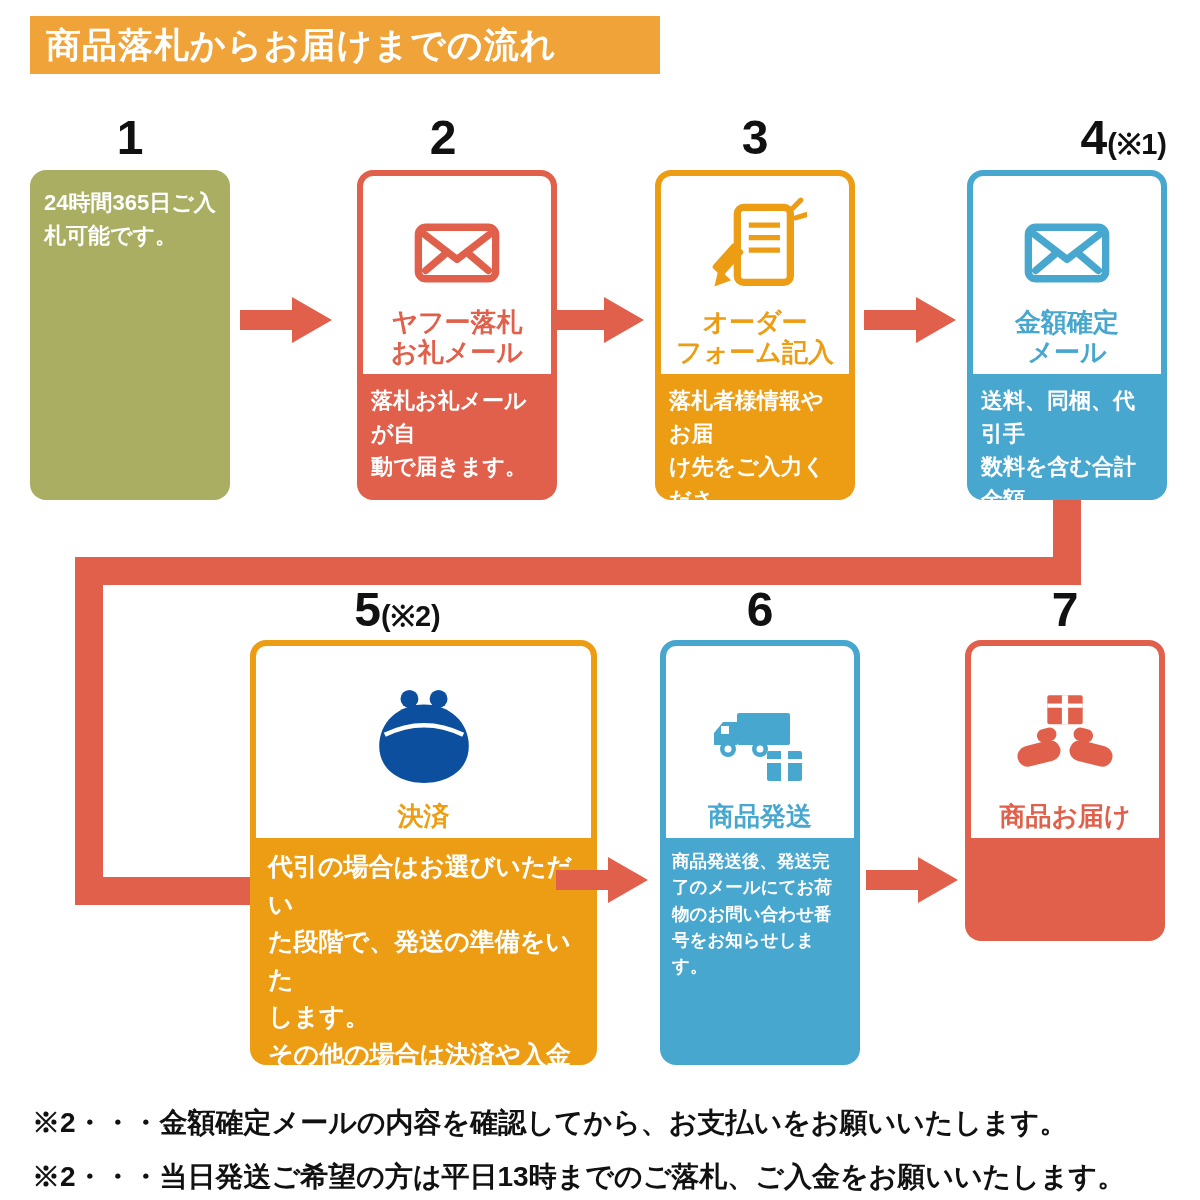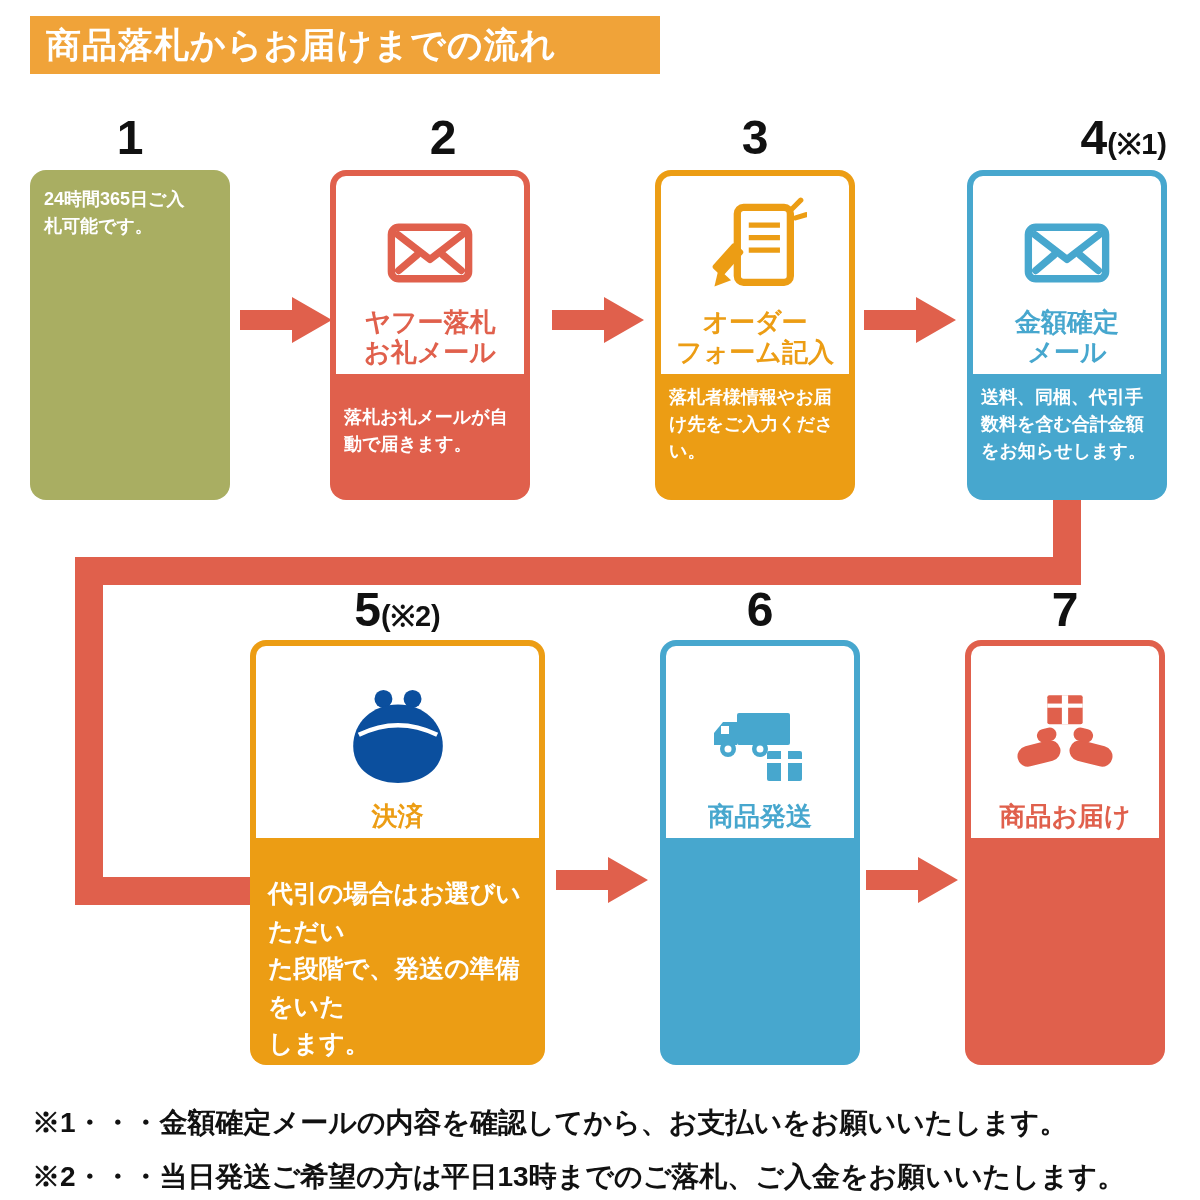--- a/index.html
+++ b/index.html
@@ -35,33 +35,33 @@
     display:flex; flex-direction:column; align-items:center; justify-content:flex-end;
     padding-bottom:6px; flex:0 0 auto;
   }
   .row1 .card-top { height:198px; }
   .row2 .card-top { height:192px; }
   .card-label {
     font-weight:bold; text-align:center; font-size:26px; line-height:1.18;
     white-space:pre-line; color:var(--c);
   }
   .card-desc {
-    color:#fff; font-weight:bold; font-size:18px; line-height:1.5;
+    color:#fff; font-weight:bold; font-size:22px; line-height:1.5;
     padding:10px 8px; white-space:pre-line; flex:1;
   }
   .c5 .card-desc { font-size:25px; padding:10px 12px; }
   .c6 .card-desc, .c7 .card-desc { font-size:17.5px; padding:10px 6px; }
 
   .c1 { --c:var(--step1); left:30px;  top:170px; width:200px; height:330px; }
-  .c2 { --c:var(--step2); left:330px; top:170px; width:200px; height:330px;gap:20px; }
+  .c2 { --c:var(--step2); left:357px; top:170px; width:200px; height:330px; }
   .c3 { --c:var(--step3); left:655px; top:170px; width:200px; height:330px; }
   .c4 { --c:var(--step4); left:967px; top:170px; width:200px; height:330px; }
-  .c5 { --c:var(--step5); left:250px; top:640px; width:295px; height:425px;gap:27px; }
+  .c5 { --c:var(--step5); left:250px; top:640px; width:347px; height:425px; }
   .c6 { --c:var(--step6); left:660px; top:640px; width:200px; height:425px; }
-  .c7 { --c:var(--step7); left:965px; top:640px; width:200px; height:425px; }
+  .c7 { --c:var(--step7); left:965px; top:640px; width:200px; height:301px; }
 
   .icon { display:block; line-height:0; margin-bottom:8px; color:var(--c); }
   .icon svg { display:block; }
   .icon-gavel svg  { width:102px; height:102px; }
   .icon-mail svg   { width:100px; height:92px; }
   .icon-form svg   { width:104px; height:104px; }
   .icon-purse svg  { width:112px; height:112px; }
   .icon-truck svg  { width:132px; height:100px; }
   .icon-hands svg  { width:124px; height:104px; }
   .c5 .icon { color:var(--purse-icon); }
@@ -222,20 +222,24 @@
           </g>
           <rect x="11" y="33" width="8" height="8" fill="#fff"></rect>
           <circle cx="18" cy="56" r="3.5" fill="#fff"></circle>
           <circle cx="50" cy="56" r="3.5" fill="#fff"></circle>
           <rect x="71" y="58" width="7" height="30" fill="#fff"></rect>
           <rect x="57" y="66" width="35" height="4" fill="#fff"></rect>
         </svg>
       </span>
       <div class="card-label">商品発送</div>
     </div>
+    <div class="card-desc">商品発送後、発送完
+了のメールにてお荷
+物のお問い合わせ番
+号をお知らせします。</div>
   </div>
 
   <div class="card row2 c7">
     <div class="card-top">
       <span class="icon icon-hands">
         <svg viewBox="0 0 100 100">
           <g fill="currentColor">
             <rect x="33" y="6" width="34" height="28" rx="2"></rect>
             <g transform="rotate(-14 25 62)">
               <rect x="4" y="52" width="42" height="20" rx="10"></rect>
@@ -258,16 +262,16 @@
       <svg viewBox="0 0 92 46">
         <polygon points="0,13 52,13 52,0 92,23 52,46 52,33 0,33" fill="currentColor"></polygon>
       </svg>
     </div>
   <div class="arrow a5">
       <svg viewBox="0 0 92 46">
         <polygon points="0,13 52,13 52,0 92,23 52,46 52,33 0,33" fill="currentColor"></polygon>
       </svg>
     </div>
 
-  <div class="footnote f1">※1・・・金額確定メールの内容を確認してから、お支払いをお願いいたします。</div>
+  <div class="footnote f1">※2・・・金額確定メールの内容を確認してから、お支払いをお願いいたします。</div>
   <div class="footnote f2">※2・・・当日発送ご希望の方は平日13時までのご落札、ご入金をお願いいたします。</div>
 
 </div>
 
 </body></html>

